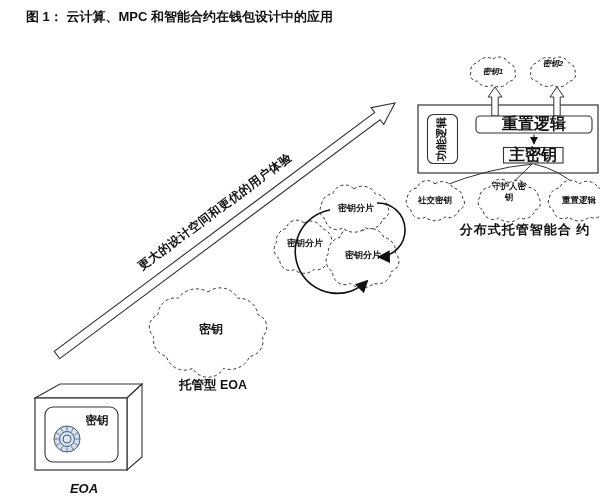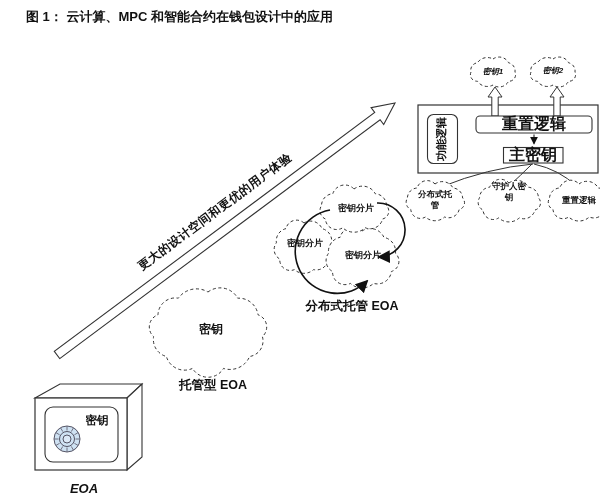--- a/index.html
+++ b/index.html
@@ -102,24 +102,24 @@
 
   <div class="lbl safekey" style="left:77px;top:420px;">密钥</div>
   <div class="lbl eoa" style="left:64px;top:489px;">EOA</div>
 
   <div class="lbl key" style="left:191px;top:329px;">密钥</div>
   <div class="lbl caption" style="left:193px;top:386px;">托管型 EOA</div>
 
   <div class="lbl small" style="left:336px;top:209px;">密钥分片</div>
   <div class="lbl small" style="left:285px;top:244px;">密钥分片</div>
   <div class="lbl small" style="left:343px;top:256px;">密钥分片</div>
-  <div class="lbl caption" style="left:332px;top:307px;">分布式托管 EOA</div>
 
   <div class="lbl tiny" style="left:473px;top:72px;">密钥1</div>
-  <div class="lbl tiny" style="left:533px;top:71px;">密钥2</div>
+  <div class="lbl tiny" style="left:533px;top:64px;">密钥2</div>
   <div class="lbl rot-vert" style="left:422px;top:139px;">功能逻辑</div>
   <div class="lbl box" style="left:514px;top:124px;">重置逻辑</div>
   <div class="lbl box" style="left:513px;top:155px;">主密钥</div>
-  <div class="lbl cloudwrap" style="left:415px;top:200px;">分布式托管</div>
+  <div class="lbl cloudwrap" style="left:415px;top:200px;">社交密钥</div>
   <div class="lbl cloudwrap" style="left:489px;top:192px;">守护人密钥</div>
   <div class="lbl cloudwrap" style="left:559px;top:200px;">重置逻辑</div>
+  <div class="lbl caption-wide" style="left:505px;top:230px;">分布式托管智能合 约</div>
 
 </div>
 
 </body></html>

